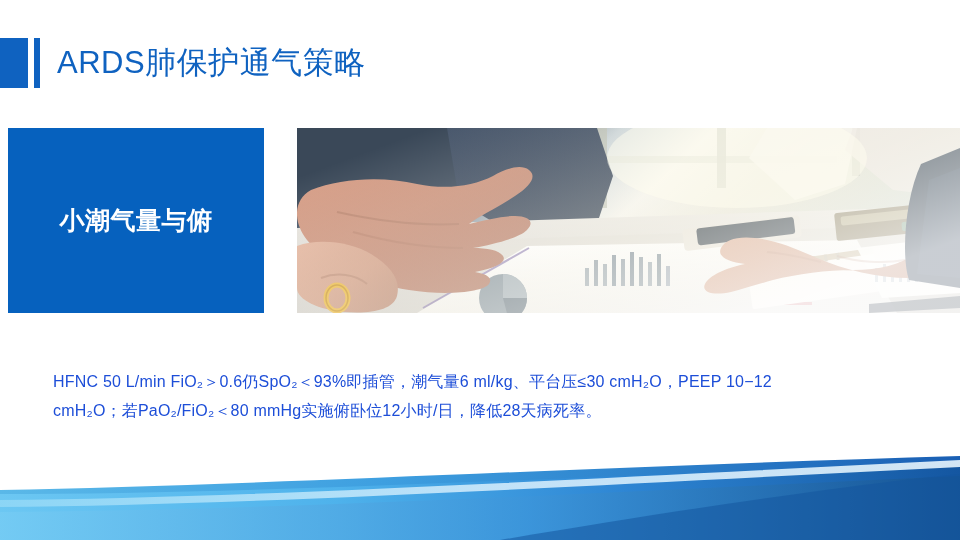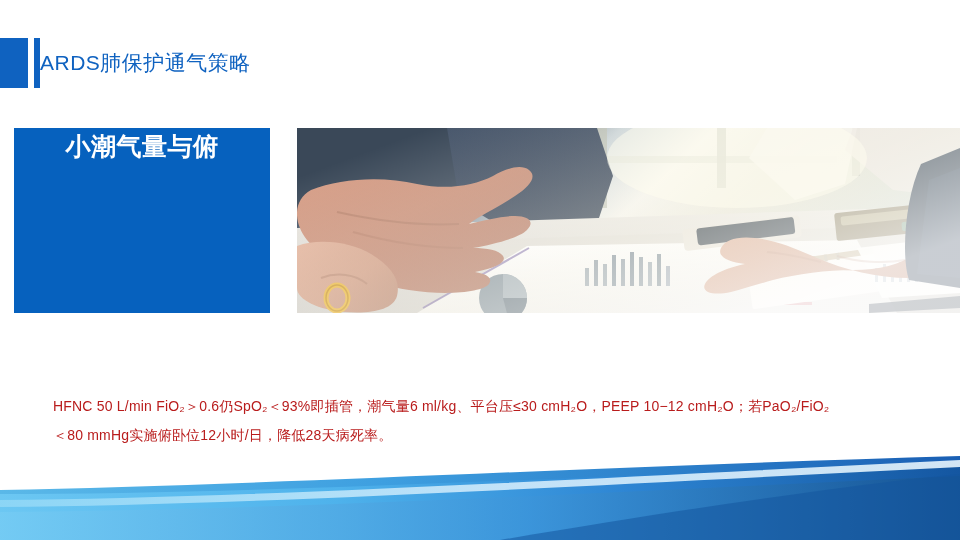--- a/index.html
+++ b/index.html
@@ -36,38 +36,39 @@
     background: #0F62C0;
     margin-left: 0px;
   }
   .accent-bar {
     width: 6px;
     height: 50px;
     background: #0F62C0;
     margin-left: 6px;
   }
   .slide-title {
+    margin-left: 17px;
     color: #0F62C0;
-    font-size: 21px;
+    font-size: 31px;
     font-weight: 400;
     letter-spacing: 0.5px;
     white-space: nowrap;
     line-height: 50px;
   }
 
   
   .caption-panel {
     position: absolute;
-    left: 14px;
+    left: 8px;
     top: 128px;
     width: 256px;
     height: 185px;
     background: #0661BE;
     display: flex;
-    align-items: flex-start;
+    align-items: center;
     justify-content: center;
   }
   .caption-text {
     color: #ffffff;
     font-size: 25px;
     font-weight: bold;
     line-height: 1.45;
     text-align: center;
     width: 210px;
     letter-spacing: 0.5px;
@@ -82,24 +83,24 @@
     height: 185px;
     overflow: hidden;
     background: #cdd6dd;
   }
   .photo svg { display: block; }
 
   
   .body-text {
     position: absolute;
     left: 53px;
-    top: 392px;
+    top: 367px;
     width: 790px;
-    color: #b91c1c;
-    font-size: 14px;
+    color: #1d4ed8;
+    font-size: 16px;
     line-height: 29px;
     letter-spacing: 0.2px;
   }
 
   
   .wave {
     position: absolute;
     left: 0;
     bottom: 0;
     width: 960px;

